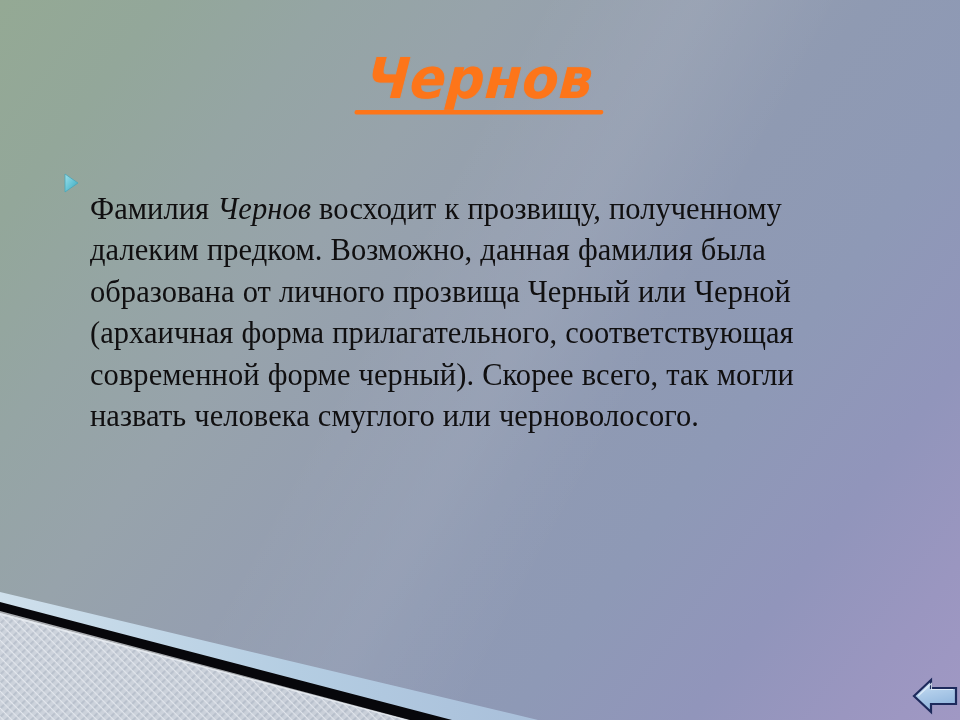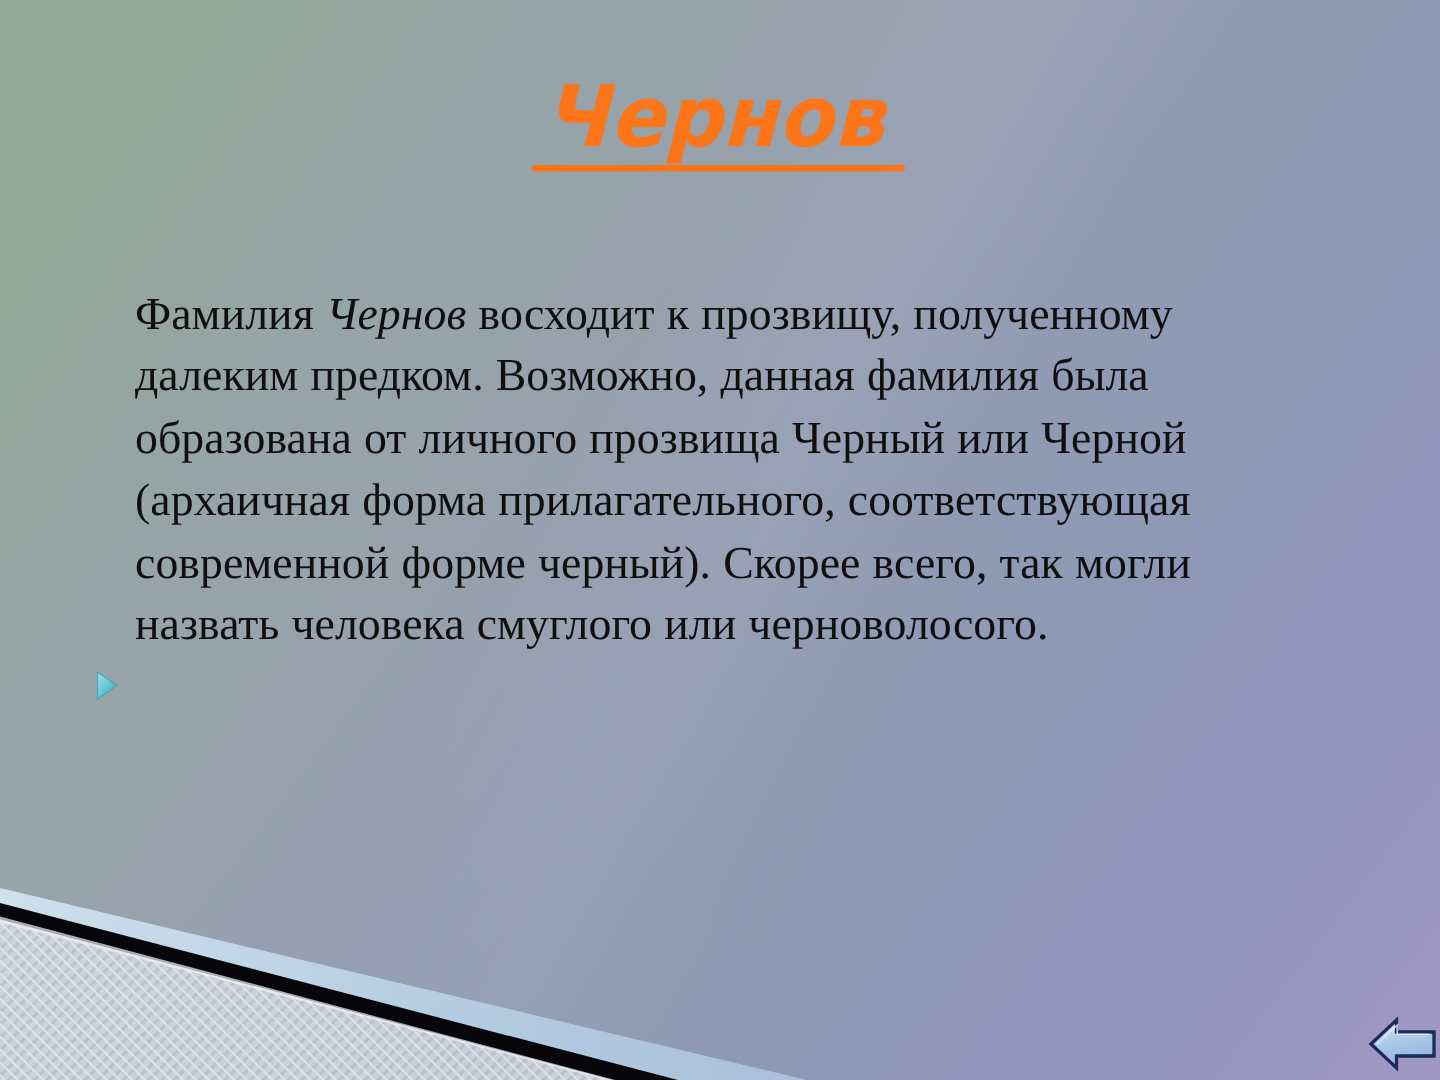--- a/index.html
+++ b/index.html
@@ -73,21 +73,21 @@
     border-radius: 2px;
   }
 
   
   .body-block {
     position: absolute;
     left: 62px;
     top: 158px;
     width: 830px;
     display: flex;
-    align-items: flex-end;
+    align-items: flex-start;
   }
   .bullet {
     flex: 0 0 auto;
     width: 28px;
     padding-top: 14px;
     line-height: 0;
   }
   .bullet svg { display: block; }
 
   .para {

